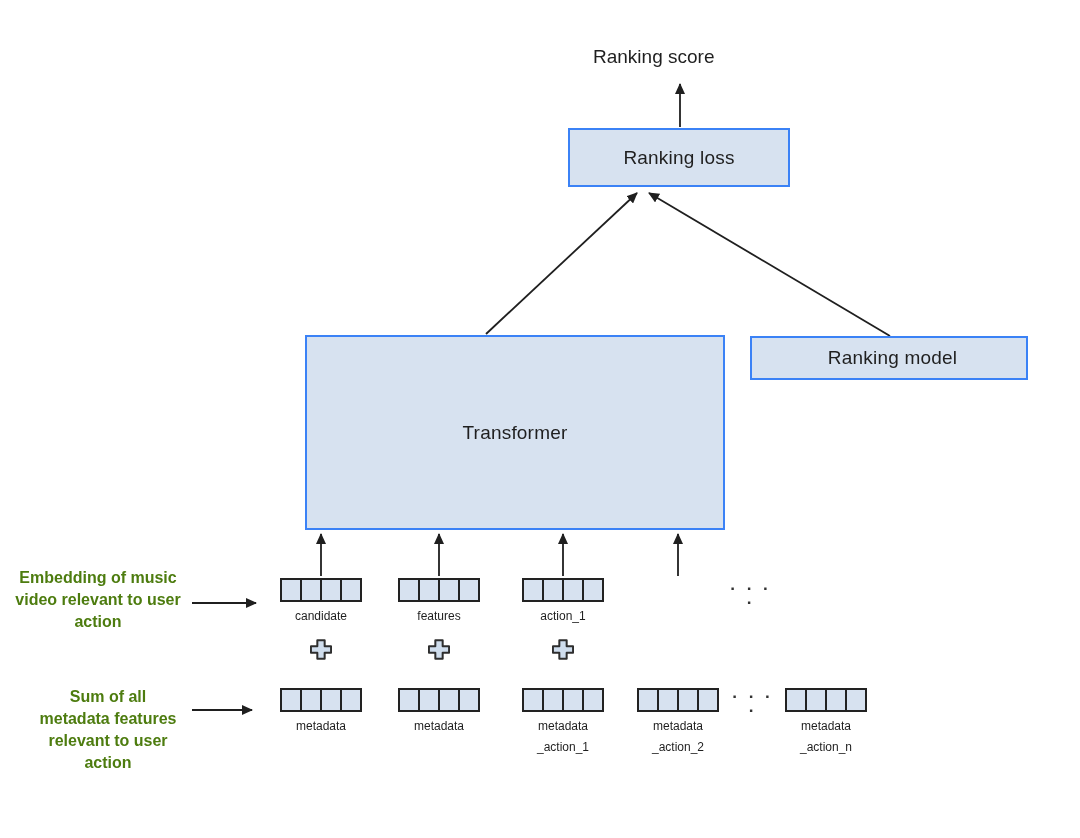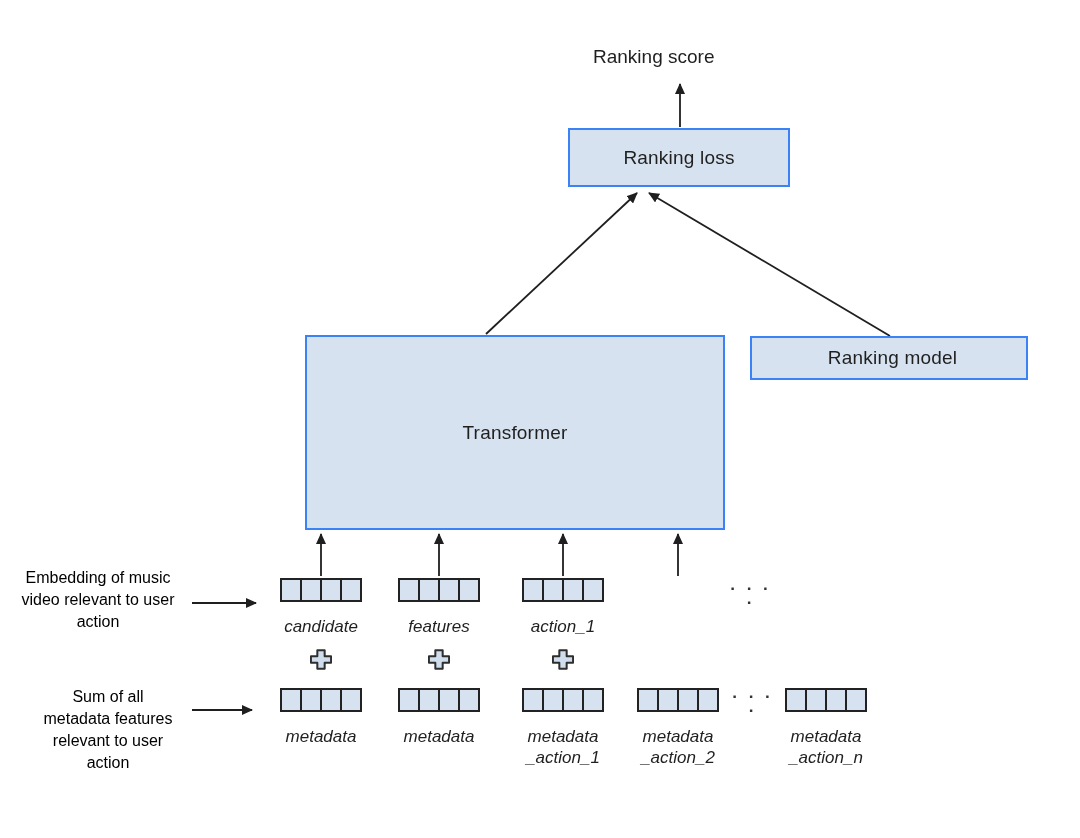--- a/index.html
+++ b/index.html
@@ -25,32 +25,32 @@
   }
   .c1{left:265px;} .c2{left:383px;} .c3{left:507px;} .c4{left:622px;} .c5{left:770px;}
   .emb{top:578px;} .meta{top:688px;}
   .token-row{display:flex;height:24px;}
   .cell{
     width:22px;height:24px;box-sizing:border-box;border:2px solid #222222;
     background:#d7e2f0;margin-left:-2px;
   }
   .cell:first-child{margin-left:0;}
   .tok-label{
-    margin-top:14px;font-size:17px;line-height:21px;text-align:center;white-space:pre-line;font-style:italic;
+    margin-top:4px;font-size:12px;line-height:21px;text-align:center;white-space:pre-line;
   }
   .plus-wrap{margin-top:11px;height:23px;}
   .ellipsis{
     position:absolute;text-align:center;font-size:17px;font-weight:bold;color:#333;
     letter-spacing:3px;line-height:14px;width:56px;
   }
   .ellipsis-top{left:723px;top:582px;}
   .ellipsis-bottom{left:725px;top:690px;}
   .annotation{
     position:absolute;text-align:center;font-size:16px;line-height:22px;
-    white-space:pre-line;color:#000000;
+    white-space:pre-line;color:#4d7c0f;font-weight:bold;
   }
   .annotation-1{left:4px;top:567px;width:188px;}
   .annotation-2{left:18px;top:686px;width:180px;}
 </style>
 </head>
 <body>
 
 <div class="stage">
 
   <svg class="overlay">

